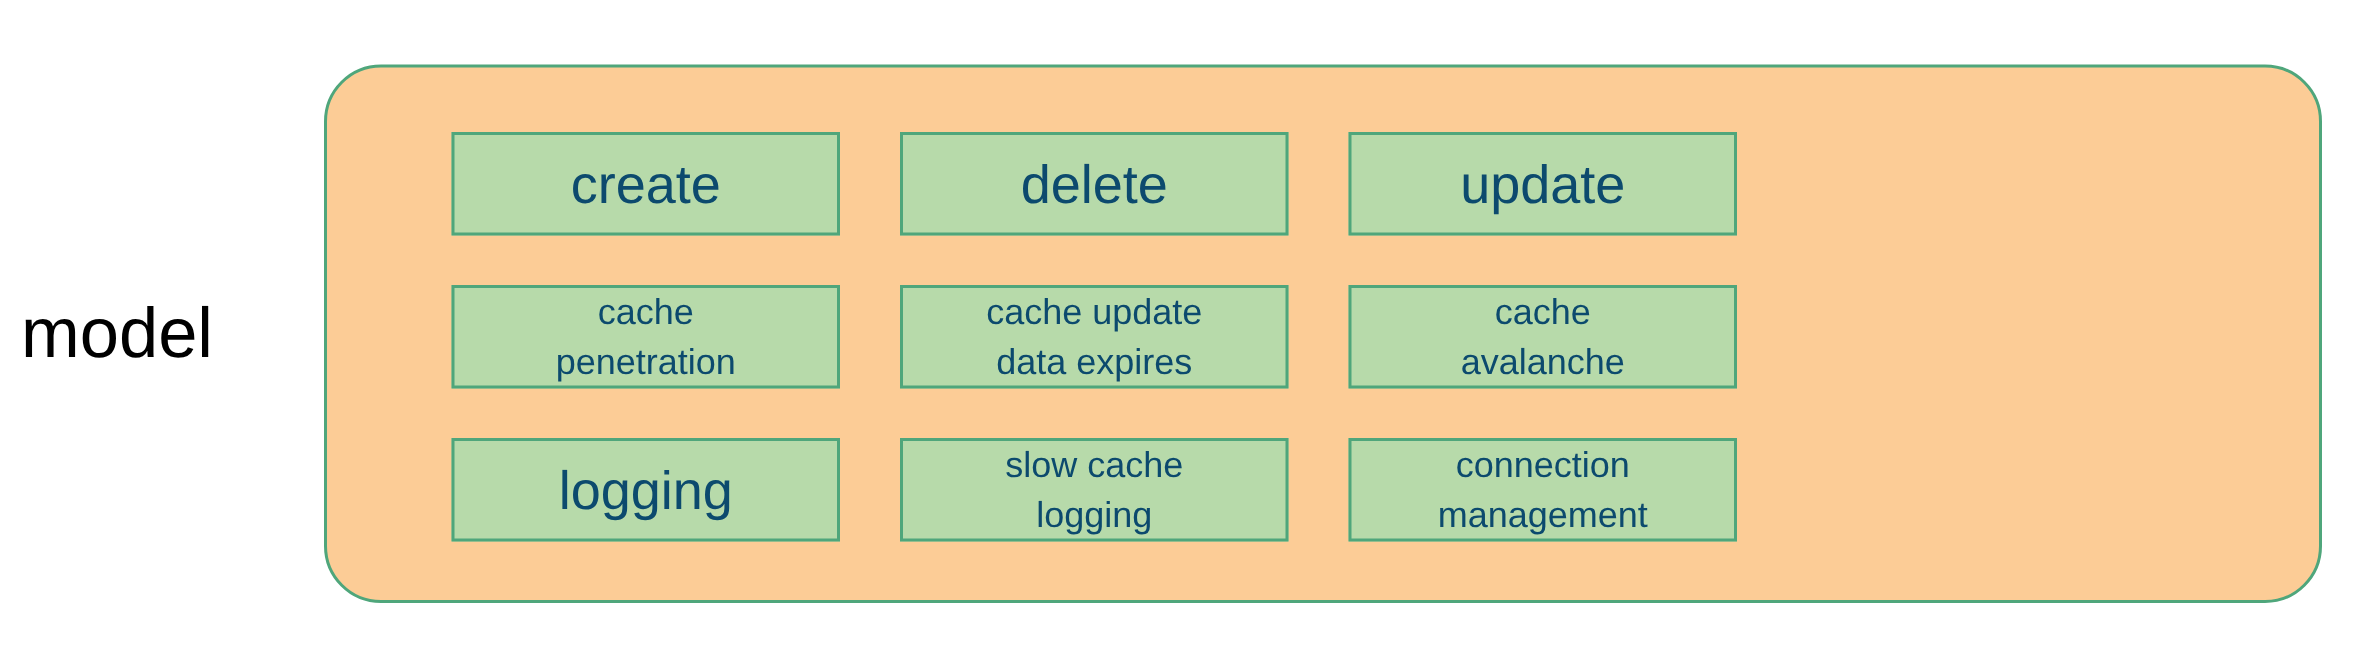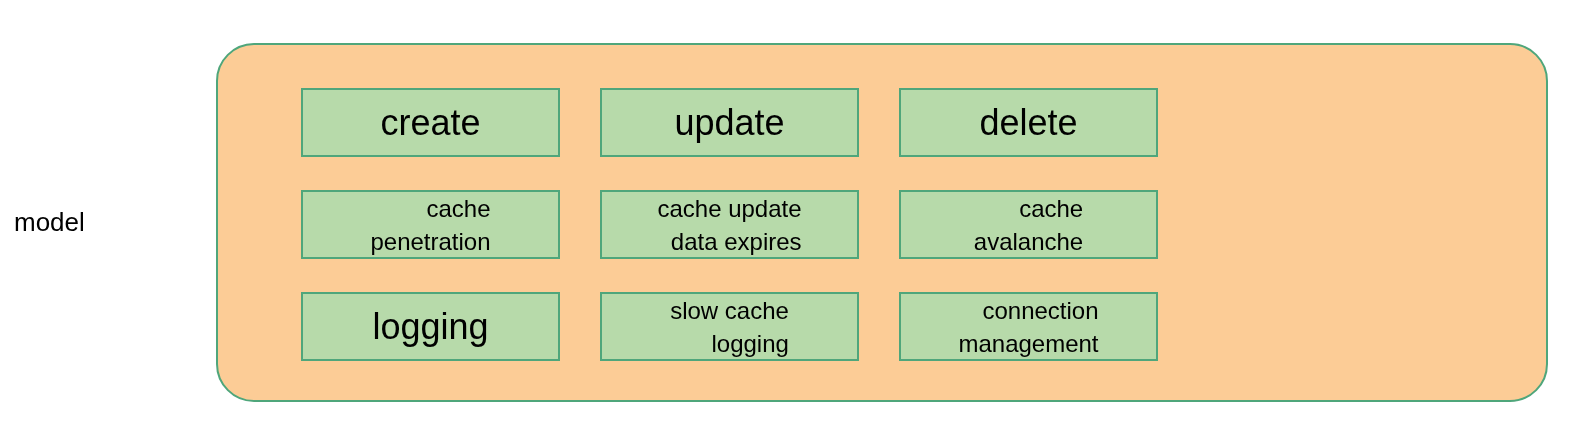--- a/index.html
+++ b/index.html
@@ -23,21 +23,21 @@
   }
 
   
   #model-label {
     position: absolute;
     left: 14px;
     top: 196px;
     width: 190px;
     height: 52px;
     line-height: 52px;
-    font-size: 26px;
+    font-size: 47px;
     color: #000000;
     text-align: left;
     white-space: nowrap;
   }
 
   
   #model-container {
     position: absolute;
     left: 216px;
     top: 43px;
@@ -74,23 +74,23 @@
     display: flex;
     align-items: center;
     justify-content: center;
     text-align: center;
     color: #000000;
     overflow: hidden;
   }
 
   .node-label {
     display: block;
-    text-align: right;
+    text-align: center;
     white-space: pre-line;
-    color: #000000;
+    color: #0c4a6e;
   }
 
   
   .node-box.single .node-label {
     font-size: 36px;
     line-height: 40px;
   }
 
   
   .node-box.double .node-label {
@@ -107,24 +107,24 @@
 
   <div id="model-container">
 
     <div id="grid">
 
       <div class="grid-row">
         <div class="node-box single">
           <span class="node-label">create</span>
         </div>
         <div class="node-box single">
-          <span class="node-label">update</span>
+          <span class="node-label">delete</span>
         </div>
         <div class="node-box single">
-          <span class="node-label">delete</span>
+          <span class="node-label">update</span>
         </div>
       </div>
 
       <div class="grid-row">
         <div class="node-box double">
           <span class="node-label">cache
 penetration</span>
         </div>
         <div class="node-box double">
           <span class="node-label">cache update

